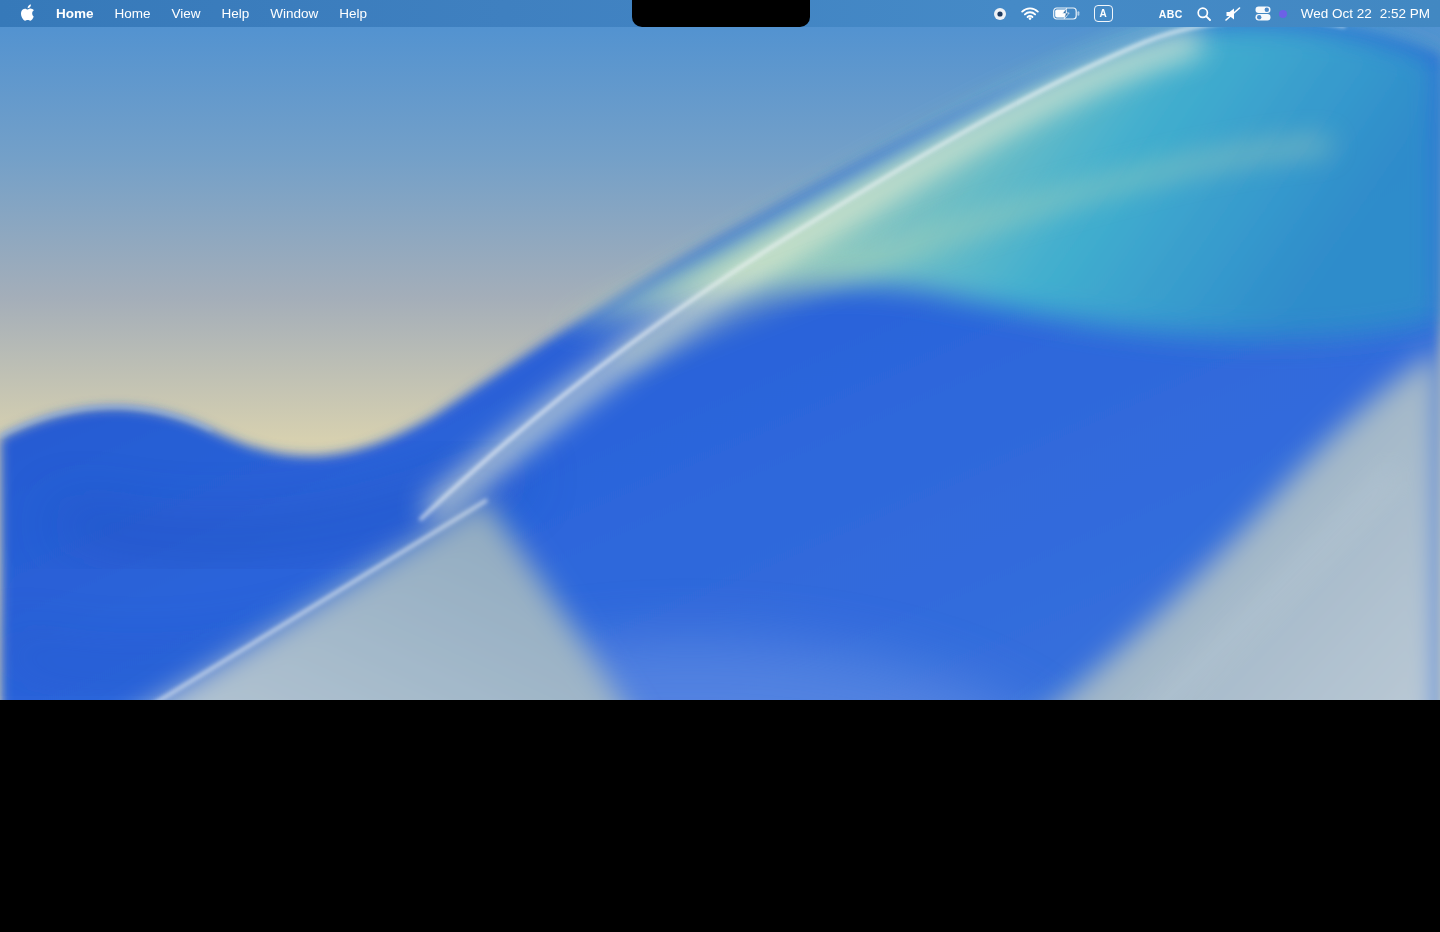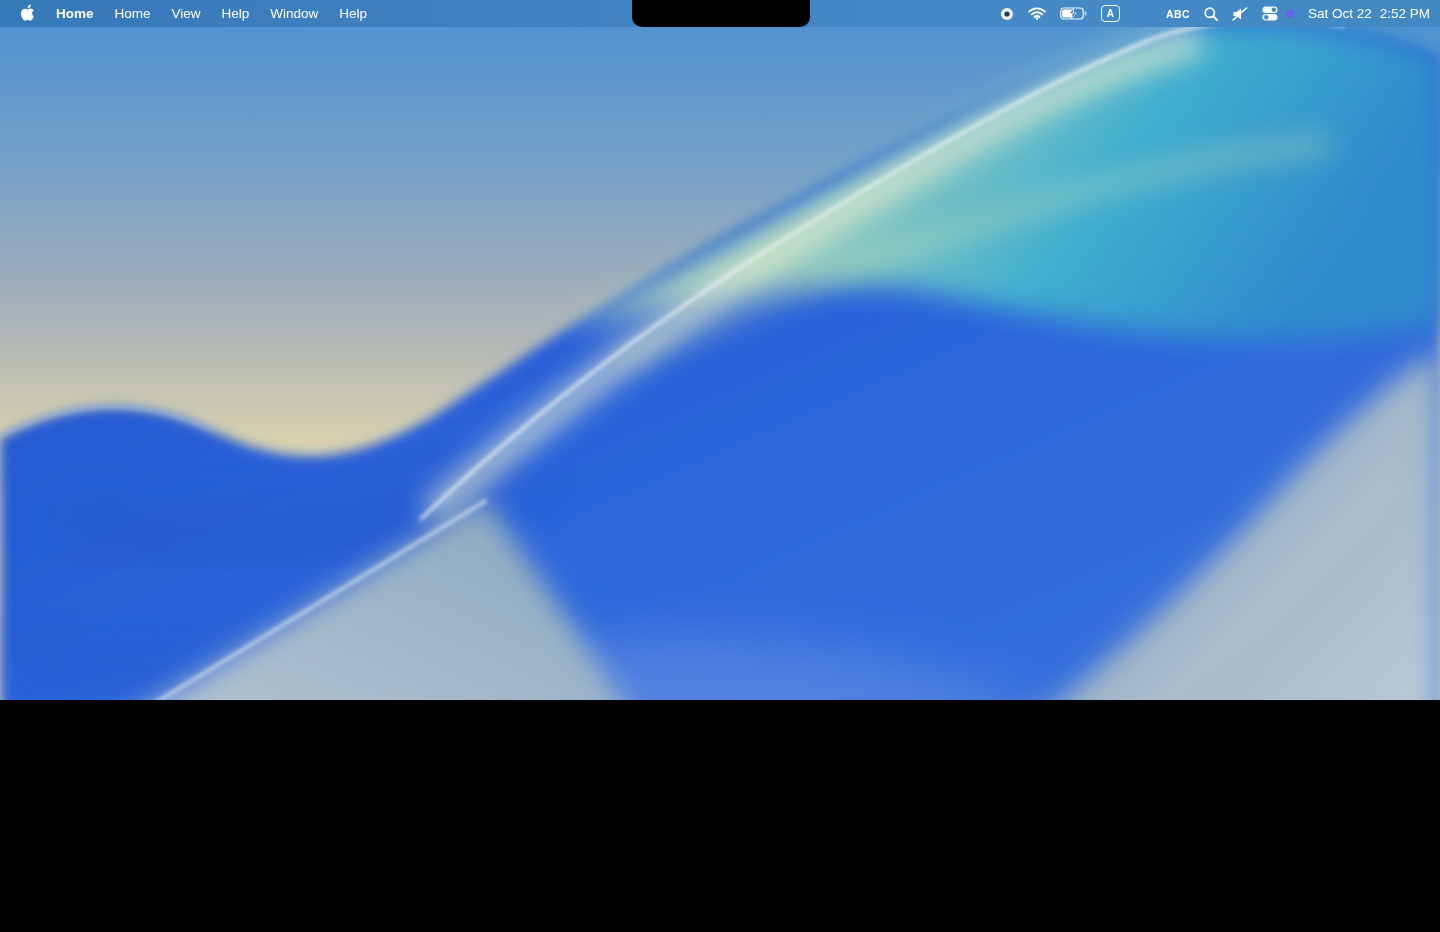--- a/index.html
+++ b/index.html
@@ -186,21 +186,21 @@
       <span class="st">
         <svg width="16" height="15" viewBox="0 0 16 15">
           <rect x="0.5" y="0.5" width="15" height="6.4" rx="3.2" fill="rgba(255,255,255,.95)"></rect>
           <circle cx="11.8" cy="3.7" r="2.2" fill="#4a8ac9"></circle>
           <rect x="0.5" y="8.1" width="15" height="6.4" rx="3.2" fill="rgba(255,255,255,.95)"></rect>
           <circle cx="4.2" cy="11.3" r="2.2" fill="#4a8ac9"></circle>
         </svg>
       </span>
       <span class="focus-dot"></span>
       <span class="clock">
-        <span>Sat Oct 22</span>
+        <span>Wed Oct 22</span>
         <span>2:52 PM</span>
       </span>
     </div>
   </div>
 
   <div class="notch"></div>
 
   <div class="dock">
 
     <div class="dock-item">

